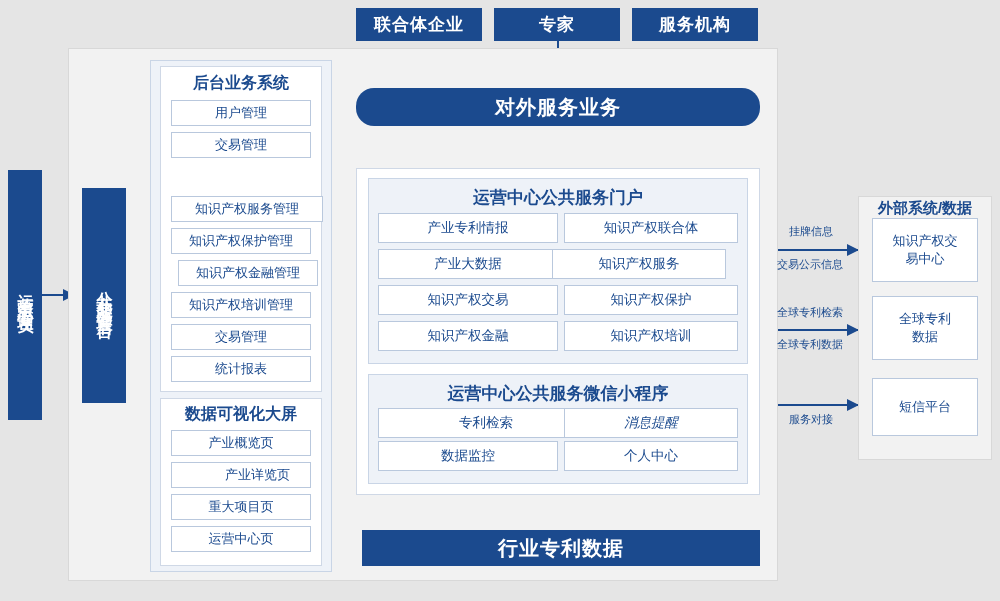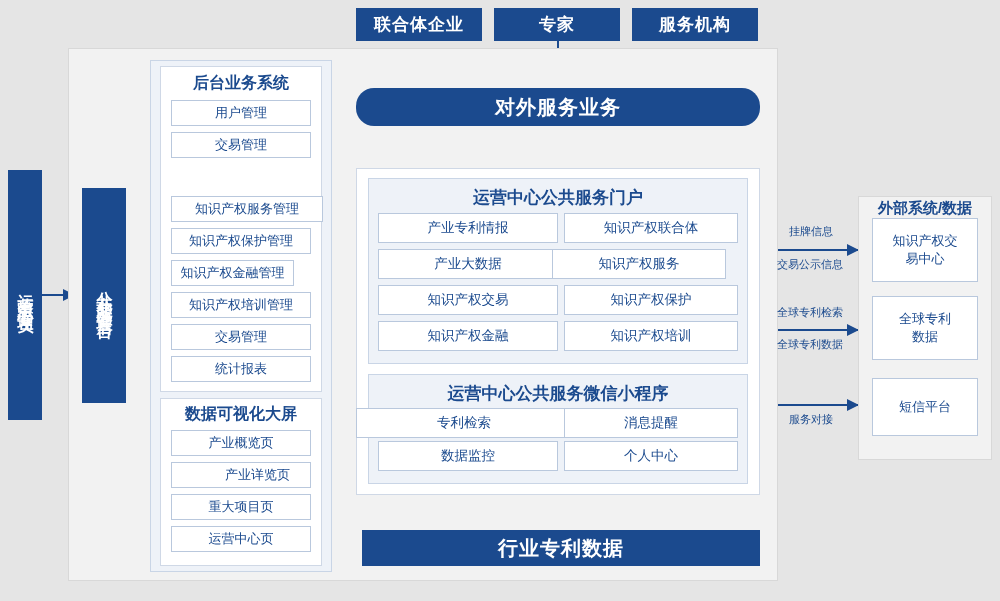--- a/index.html
+++ b/index.html
@@ -117,21 +117,21 @@
 
   <div class="abs panel" style="left:150px;top:60px;width:182px;height:512px;"></div>
 
   <div class="abs whitebox" style="left:160px;top:66px;width:162px;height:326px;"></div>
   <div class="abs sect-title" style="left:160px;top:70px;width:162px;height:26px;font-size:16px;">后台业务系统</div>
 
   <div class="abs outline" style="left:171px;top:100px;width:140px;height:26px;font-size:13px;">用户管理</div>
   <div class="abs outline" style="left:171px;top:132px;width:140px;height:26px;font-size:13px;">交易管理</div>
   <div class="abs outline" style="left:171px;top:196px;width:152px;height:26px;font-size:13px;">知识产权服务管理</div>
   <div class="abs outline" style="left:171px;top:228px;width:140px;height:26px;font-size:13px;">知识产权保护管理</div>
-  <div class="abs outline" style="left:171px;top:260px;width:123px;height:26px;font-size:13px;font-family:Liberation Serif, serif;">知识产权金融管理</div>
+  <div class="abs outline" style="left:178px;top:260px;width:140px;height:26px;font-size:13px;font-family:Liberation Serif, serif;">知识产权金融管理</div>
   <div class="abs outline" style="left:171px;top:292px;width:140px;height:26px;font-size:13px;">知识产权培训管理</div>
   <div class="abs outline" style="left:171px;top:324px;width:140px;height:26px;font-size:13px;">交易管理</div>
   <div class="abs outline" style="left:171px;top:356px;width:140px;height:26px;font-size:13px;">统计报表</div>
 
   <div class="abs whitebox" style="left:160px;top:398px;width:162px;height:168px;"></div>
   <div class="abs sect-title" style="left:160px;top:400px;width:162px;height:28px;font-size:16px;">数据可视化大屏</div>
 
   <div class="abs outline" style="left:171px;top:430px;width:140px;height:26px;font-size:13px;">产业概览页</div>
   <div class="abs outline" style="left:171px;top:462px;width:140px;height:26px;font-size:13px;padding-left:33px;">产业详览页</div>
   <div class="abs outline" style="left:171px;top:494px;width:140px;height:26px;font-size:13px;">重大项目页</div>
@@ -147,22 +147,22 @@
   <div class="abs outline" style="left:378px;top:249px;width:180px;height:30px;font-size:13.5px;">产业大数据</div>
   <div class="abs outline" style="left:552px;top:249px;width:174px;height:30px;font-size:13.5px;">知识产权服务</div>
   <div class="abs outline" style="left:378px;top:285px;width:180px;height:30px;font-size:13.5px;">知识产权交易</div>
   <div class="abs outline" style="left:564px;top:285px;width:174px;height:30px;font-size:13.5px;">知识产权保护</div>
   <div class="abs outline" style="left:378px;top:321px;width:180px;height:30px;font-size:13.5px;">知识产权金融</div>
   <div class="abs outline" style="left:564px;top:321px;width:174px;height:30px;font-size:13.5px;">知识产权培训</div>
 
   <div class="abs panel" style="left:368px;top:374px;width:380px;height:110px;"></div>
   <div class="abs sect-title" style="left:368px;top:378px;width:380px;height:30px;font-size:17px;">运营中心公共服务微信小程序</div>
 
-  <div class="abs outline" style="left:356px;top:408px;width:216px;height:30px;font-size:13.5px;">专利检索</div>
-  <div class="abs outline" style="left:564px;top:408px;width:174px;height:30px;font-size:13.5px;">消息提醒</div>
+  <div class="abs outline" style="left:378px;top:408px;width:216px;height:30px;font-size:13.5px;">专利检索</div>
+  <div class="abs outline" style="left:564px;top:408px;width:174px;height:30px;font-size:13.5px;font-style:italic;">消息提醒</div>
   <div class="abs outline" style="left:378px;top:441px;width:180px;height:30px;font-size:13.5px;">数据监控</div>
   <div class="abs outline" style="left:564px;top:441px;width:174px;height:30px;font-size:13.5px;">个人中心</div>
 
   <div class="abs navy" style="left:362px;top:530px;width:398px;height:36px;font-size:20px;">行业专利数据</div>
 
   <div class="abs greybox" style="left:858px;top:196px;width:134px;height:264px;"></div>
   <div class="abs sect-title" style="left:858px;top:196px;width:134px;height:24px;font-size:15px;position:absolute;top:196px;">
     <span>外部系统/数据</span>
   </div>
 

